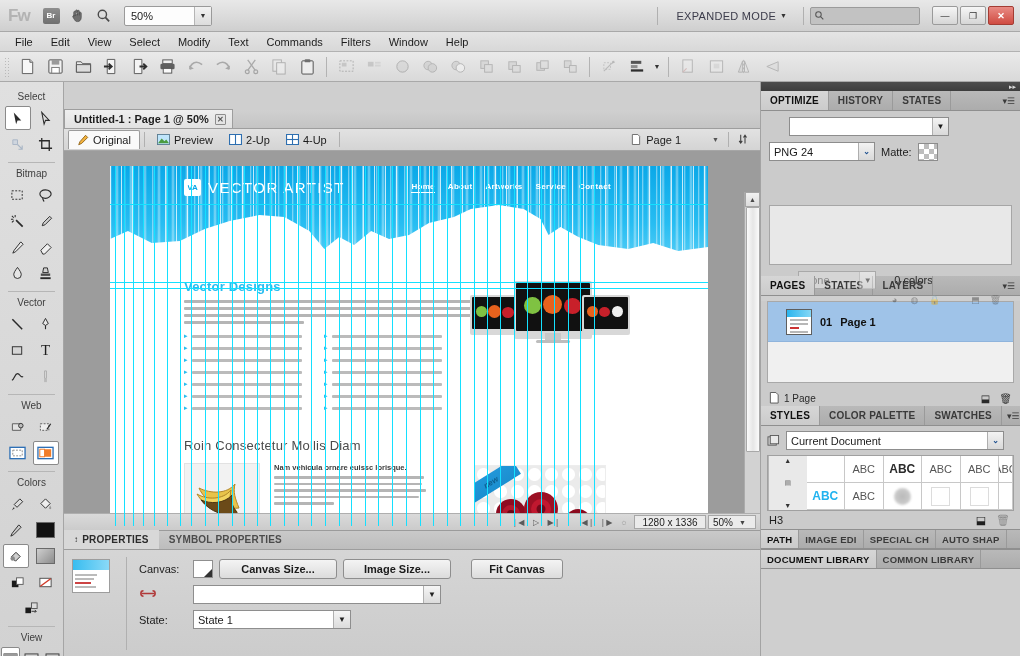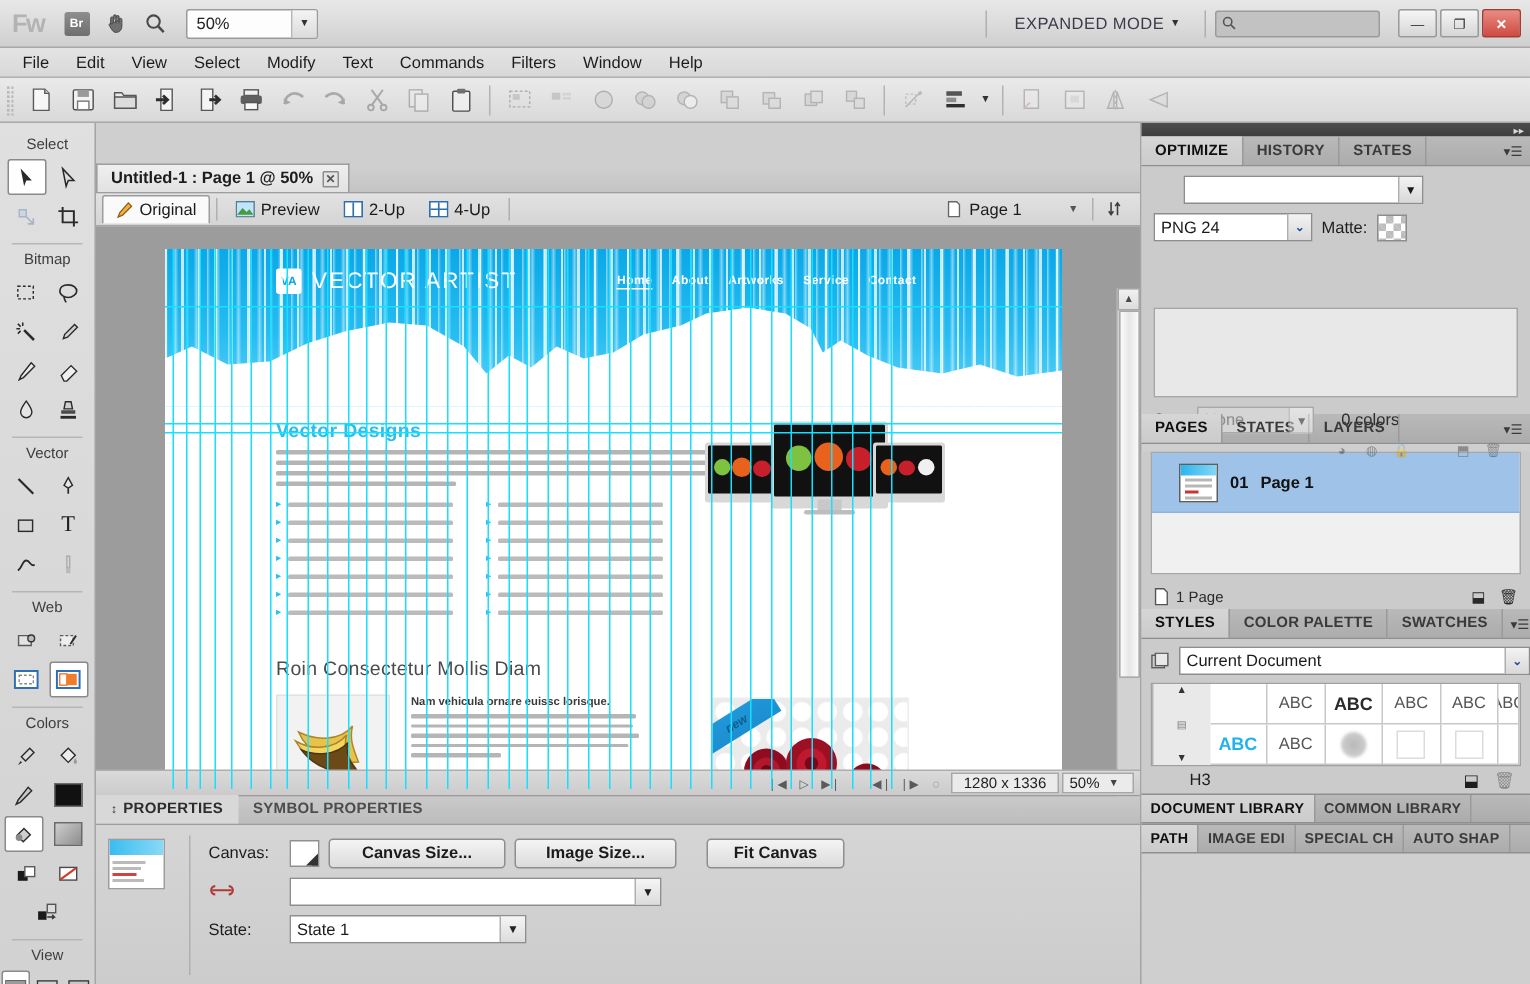--- a/index.html
+++ b/index.html
@@ -410,21 +410,21 @@
     content: ''; width: 17px; height: 17px; border-radius: 50%;
     background: radial-gradient(#b9b9b9,#d6d6d6); filter: blur(1px);
   }
   .sc.box::after { content:''; width: 17px; height: 17px; background:#fff; border:1px solid #dcdcdc;}
   .sgrid-scroll { grid-row: 1 / span 2; background: #e9e9e9;
     border-left: 1px solid #b5b5b5; display: flex; flex-direction: column;
     align-items: center; justify-content: space-between; padding: 1px 0; }
   .sgs-a { font-size: 7px; color: #333; }
   .styles-foot {
     display: flex; align-items: center; padding: 2px 10px 2px 8px;
-    font-size: 11px; color: #1e1e1e; height: 18px; margin-left: 24px;
+    font-size: 11px; color: #1e1e1e; height: 18px;
   }
   .styles-foot .sp { margin-left: auto; display: flex; gap: 10px; }
 
   .bottom-tabrow {
     display: flex; background: linear-gradient(to bottom,#b9b9b9,#acacac);
     border-top: 1px solid #8f8f8f; border-bottom: 1px solid #8f8f8f; height: 20px;
   }
   .bottom-tabrow .rtab { font-size: 9.5px; padding: 0 6px; overflow: hidden; }
   .bt-fill { flex: 1; border-right: none; }
 </style>
@@ -1297,21 +1297,21 @@
       </div>
     </div>
 
     <div class="ptabbar">
       <div class="rtab active">STYLES</div>
       <div class="rtab">COLOR PALETTE</div>
       <div class="rtab">SWATCHES</div>
       <div class="rmenu">▾☰</div>
     </div>
     <div class="rbody" style="height:103px;padding:5px 0 0">
-      <div class="row" style="padding:0 0 0 6px;margin-bottom:0">
+      <div class="row" style="padding:0 16px 0 6px;margin-bottom:0">
         <svg width="13" height="12" viewBox="0 0 14 13">
           <rect x="1" y="2" width="9" height="9" fill="#cfcfcf" stroke="#5a5a5a"></rect>
           <rect x="3.5" y="0.5" width="9" height="9" fill="#e9e9e9" stroke="#5a5a5a"></rect>
         </svg>
         <span class="sel-field">
           <span>Current Document</span>
           <span class="sel-arrow blue">⌄</span>
         </span>
       </div>
       <div class="styles-grid">
@@ -1336,26 +1336,26 @@
       <div class="styles-foot">
         <span>H3</span>
         <span class="sp">
           <span>⬓</span>
           <span style="opacity:.4">🗑</span>
         </span>
       </div>
     </div>
 
     <div class="bottom-tabrow">
-      <div class="rtab active">DOCUMENT LIBRARY</div>
-      <div class="rtab">COMMON LIBRARY</div>
-      <div class="rtab bt-fill"></div>
-    </div>
-    <div class="bottom-tabrow">
       <div class="rtab active">PATH</div>
       <div class="rtab">IMAGE EDI</div>
       <div class="rtab">SPECIAL CH</div>
       <div class="rtab">AUTO SHAP</div>
       <div class="rtab bt-fill"></div>
     </div>
+    <div class="bottom-tabrow">
+      <div class="rtab active">DOCUMENT LIBRARY</div>
+      <div class="rtab">COMMON LIBRARY</div>
+      <div class="rtab bt-fill"></div>
+    </div>
   </div>
 
 </div>
 
 </body></html>

